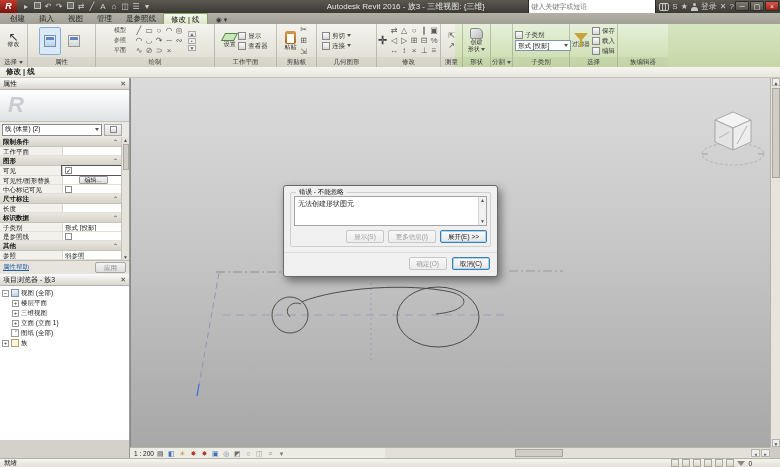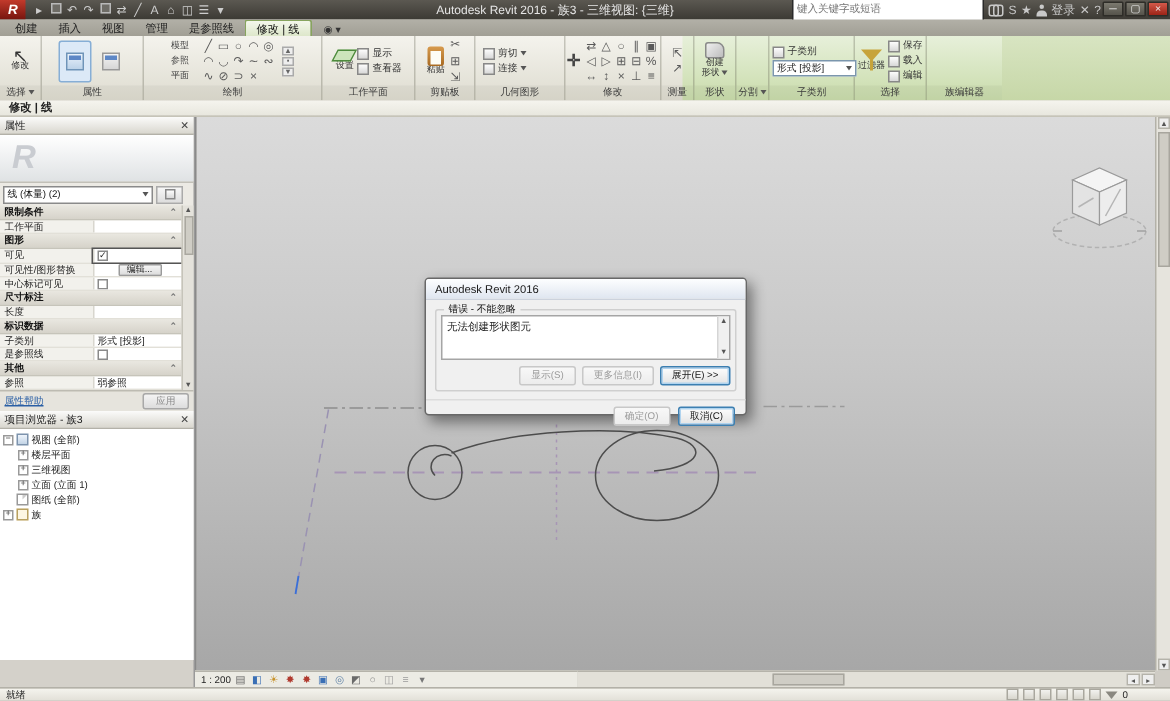--- a/index.html
+++ b/index.html
@@ -6,21 +6,21 @@
   html,body { width:780px; height:467px; }
   body { position:relative; overflow:hidden; font-family:"Liberation Sans",sans-serif; font-size:9px; background:#cfccc5; cursor:default; }
   .abs { position:absolute; }
 
   
   #titlebar { left:0; top:0; width:780px; height:13px; background:linear-gradient(#5b5851,#3c3a34); display:flex; align-items:center; color:#d8d8d8; }
   #applogo { width:17px; height:13px; background:linear-gradient(#c23a2b,#77150e); color:#fff; font-weight:bold; font-size:9px; text-align:center; line-height:13px; font-style:italic; }
   .qat { display:flex; align-items:center; gap:1px; padding:0 4px; }
   .qi { min-width:10px; height:11px; font-size:8px; line-height:11px; text-align:center; color:#cdcdcd; }
   .qi .mini { display:inline-block; width:7px; height:7px; border:1px solid #b9b9b9; background:#6e6c66; }
-  #title-text { position:absolute; left:255px; top:0; width:230px; height:13px; line-height:13px; font-size:8px; color:#e6e6e6; white-space:nowrap; overflow:hidden; text-align:center; }
+  #title-text { position:absolute; left:255px; top:0; width:230px; height:13px; line-height:13px; font-size:8px; color:#e6e6e6; white-space:nowrap; overflow:hidden; text-align:right; }
   #search-wrap { position:absolute; right:46px; top:1px; display:flex; align-items:center; gap:3px; height:11px; }
   #search-input { width:128px; height:18px; font-size:7px; border:1px solid #2a2a2a; background:#fff; color:#555; padding:0 2px; font-family:"Liberation Sans",sans-serif; }
   .tb-ic { color:#c9c9c9; font-size:8px; line-height:11px; }
   .binoc { display:inline-block; width:10px; height:7px; position:relative; }
   .binoc::before,.binoc::after { content:""; position:absolute; top:0; width:5px; height:6px; border:1px solid #c9c9c9; border-radius:2px; }
   .binoc::before{left:0;} .binoc::after{right:0;}
   .person { display:inline-block; width:7px; height:8px; position:relative; }
   .person::before { content:""; position:absolute; left:2px; top:0; width:3px; height:3px; border-radius:50%; background:#c9c9c9; }
   .person::after { content:""; position:absolute; left:0; top:4px; width:7px; height:4px; border-radius:3px 3px 0 0; background:#c9c9c9; }
   #win-controls { position:absolute; right:1px; top:1px; display:flex; gap:1px; }
@@ -592,21 +592,20 @@
     <span class="sic"></span>
     <span class="sic"></span>
     <span class="sic"></span>
     <span class="sic"></span>
     <span class="sfunnel"></span>
     <span>0</span>
   </div>
 </div>
 
 <div id="dialog" class="abs">
-  <div id="dlg-title">Autodesk Revit 2016</div>
   <div id="dlg-group">
     <div id="dlg-group-label">错误 - 不能忽略</div>
     <div id="dlg-msgbox">
       <span>无法创建形状图元</span>
       <div class="sb">
           <span>▲</span>
           <span>▼</span>
         </div>
     </div>
     <div class="dlg-btnrow">

